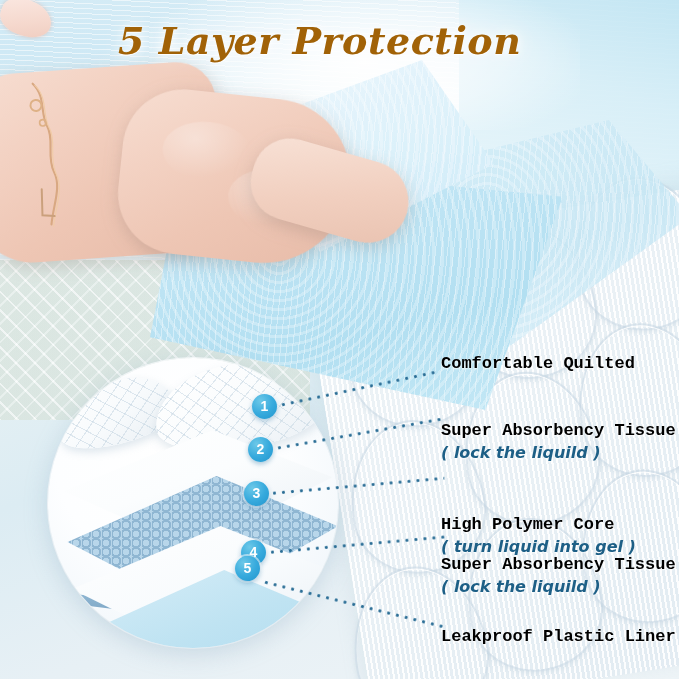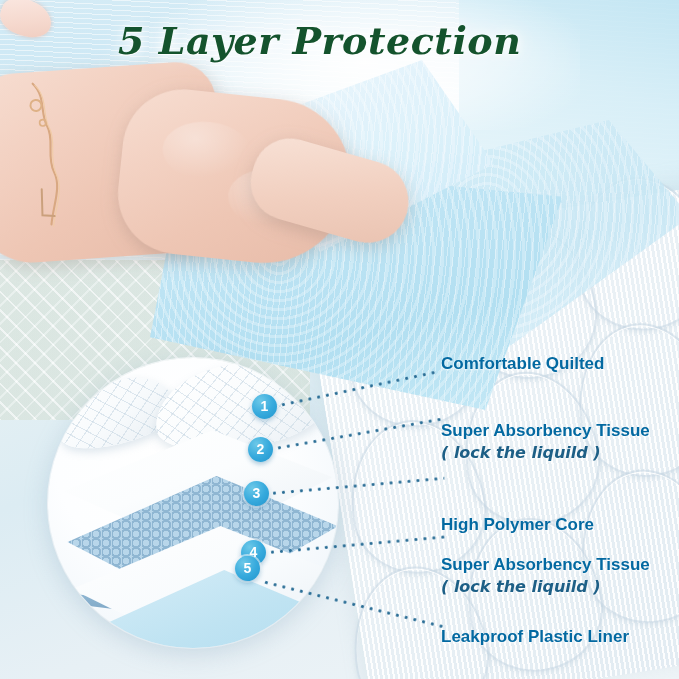--- a/index.html
+++ b/index.html
@@ -215,27 +215,27 @@
     background-image:radial-gradient(circle,#2b6e96 1.3px,rgba(255,255,255,0) 1.6px);
     background-size:9px 3px;background-repeat:repeat-x;
     transform-origin:0 50%;
   }
 
   
   #title{
     position:absolute;left:118px;top:18px;z-index:9;
     font-family:"DejaVu Serif",serif;
     font-style:italic;font-weight:bold;font-size:38px;
-    color:#14532d;letter-spacing:.5px;white-space:nowrap;
+    color:#a16207;letter-spacing:.5px;white-space:nowrap;
     text-shadow:0 0 10px rgba(255,255,255,.95),0 0 22px rgba(255,255,255,.85),0 1px 0 rgba(255,255,255,.9);
   }
   .label-block{position:absolute;left:441px;z-index:8;}
   .label-main{
-    font-family:Liberation Sans, sans-serif;
-    font-weight:bold;font-size:17px;color:#0369a1;
+    font-family:Liberation Mono, monospace;
+    font-weight:bold;font-size:17px;color:#000000;
     line-height:22px;white-space:nowrap;
     text-shadow:0 1px 2px rgba(255,255,255,.9);
   }
   .label-sub{
     font-family:"DejaVu Sans",sans-serif;
     font-style:italic;font-weight:bold;font-size:16px;color:#1d5f86;
     line-height:22px;white-space:nowrap;
     text-shadow:0 1px 2px rgba(255,255,255,.9);
   }
 </style>
@@ -318,20 +318,21 @@
     <div class="label-main">Comfortable Quilted</div>
   </div>
 
   <div class="label-block" style="top:420px;">
     <div class="label-main">Super Absorbency Tissue</div>
     <div class="label-sub">( lock the liquild )</div>
   </div>
 
   <div class="label-block" style="top:487px;margin-top:27px;">
     <div class="label-main">High Polymer Core</div>
+    <div class="label-sub">( turn liquid into gel )</div>
   </div>
 
   <div class="label-block" style="top:554px;">
     <div class="label-main">Super Absorbency Tissue</div>
     <div class="label-sub">( lock the liquild )</div>
   </div>
 
   <div class="label-block" style="top:626px;">
     <div class="label-main">Leakproof Plastic Liner</div>
   </div>

